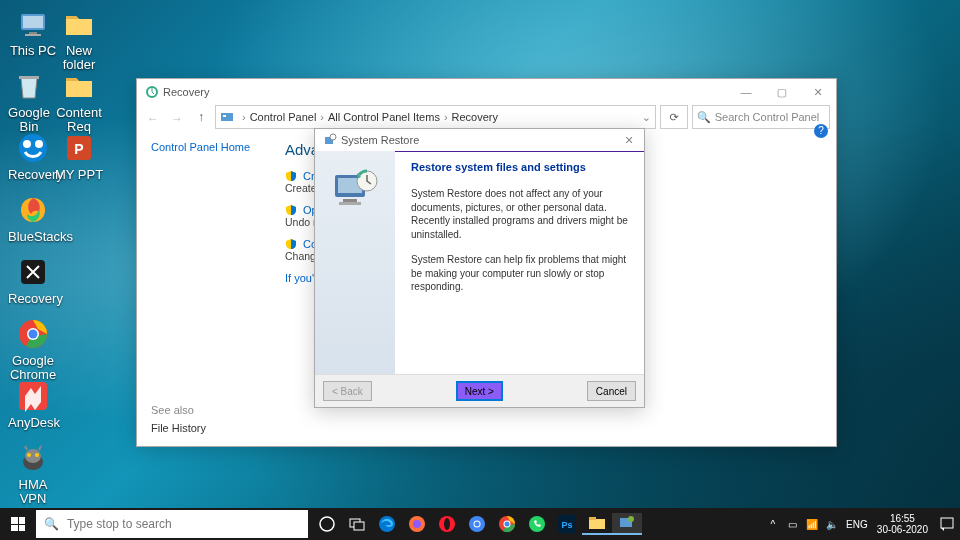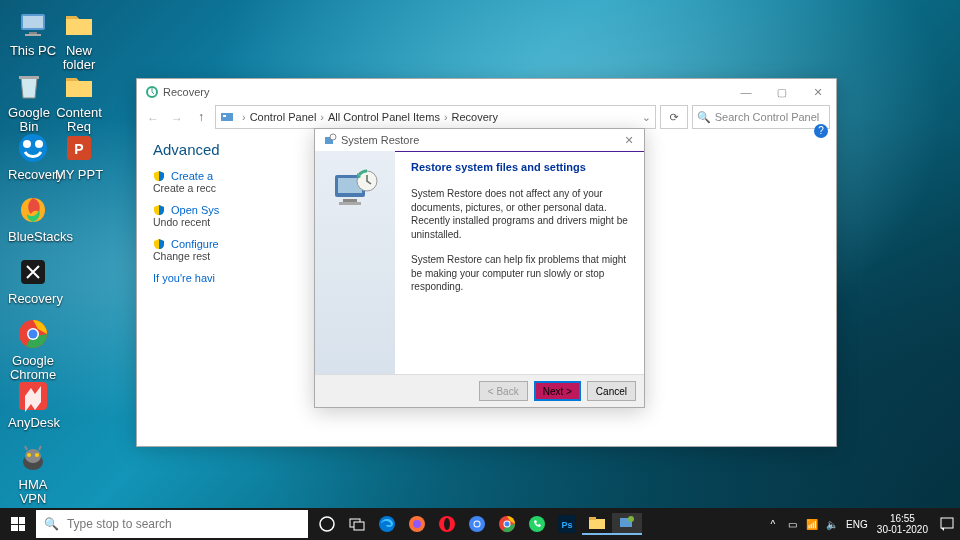--- a/index.html
+++ b/index.html
@@ -38,23 +38,23 @@
 
 .dialog{left:314px;top:128px;width:329px;height:278px;z-index:10;}
 .dialog .titlebar{height:22px;border-bottom:1px solid #4c1d95;}
 .dialog .titlebar .ctrl{width:30px;}
 .dlg-body{position:absolute;left:0;right:0;top:22px;bottom:32px;display:flex;}
 .dlg-side{width:80px;background:linear-gradient(#e8eef4,#d8e2ec);display:flex;justify-content:center;padding-top:14px;}
 .restore-ico{width:56px;height:48px;}
 .dlg-content{flex:1;padding:10px 16px;font-size:10px;color:#333;}
 .dlg-content h3{font-size:11px;font-weight:600;margin:0 0 14px;color:#003399;}
 .dlg-content p{margin:0 0 12px;line-height:1.35;}
-.dlg-footer{position:absolute;left:0;right:0;bottom:0;height:32px;background:#f0f0f0;border-top:1px solid #ddd;display:flex;justify-content:flex-end;align-items:center;padding:0 8px;gap:6px;}
+.dlg-footer{position:absolute;left:0;right:0;bottom:0;height:32px;background:#f0f0f0;border-top:1px solid #ddd;display:flex;justify-content:space-between;align-items:center;padding:0 8px;gap:6px;}
 .dlg-footer button{height:20px;min-width:40px;font-size:10px;border:1px solid #adadad;background:#e1e1e1;padding:0 8px;cursor:pointer;}
-.dlg-footer button.primary{border:1px solid #0078d7;box-shadow:inset 0 0 0 1px #0078d7;background:#be185d;}
+.dlg-footer button.primary{border:1px solid #0078d7;box-shadow:inset 0 0 0 1px #0078d7;background:#8b5cf6;}
 .dlg-footer button:disabled{color:#999;cursor:default;}
 
 .taskbar{position:absolute;left:0;right:0;bottom:0;height:32px;background:#1a1a1a;display:flex;align-items:center;}
 .start-btn{width:36px;height:32px;display:flex;align-items:center;justify-content:center;cursor:pointer;}
 .win-logo{width:14px;height:14px;display:grid;grid-template-columns:1fr 1fr;grid-template-rows:1fr 1fr;gap:1px;}
 .win-logo span{background:#fff;}
 .tb-search{width:256px;height:28px;background:#fff;display:flex;align-items:center;padding:0 8px;color:#777;font-size:12px;margin-right:4px;}
 .tb-icon{width:30px;height:20px;display:flex;align-items:center;justify-content:center;cursor:pointer;}
 .tb-icon svg,.tb-icon .glyph{width:18px;height:18px;}
 .tb-tray{margin-left:auto;display:flex;align-items:center;color:#fff;font-size:10px;}
@@ -153,20 +153,27 @@
       <span style="color:#888">⌄</span>
     </div>
     <div class="refresh">⟳</div>
     <div class="search-box">
       <span style="margin-right:4px">🔍</span>
       <span>Search Control Panel</span>
     </div>
   </div>
   <div class="help-dot">?</div>
   <div class="cp-body">
+    <div class="cp-side">
+      <a>Control Panel Home</a>
+      <div class="see-also">
+        <div>See also</div>
+        <div class="fh">File History</div>
+      </div>
+    </div>
     <div class="cp-main">
       <h2>Advanced</h2>
       <div id="cp-items">
           <div>
             <div class="cp-item">
               <svg class="shield" viewBox="0 0 12 12">
                 <path d="M6 1l5 2v3c0 3-2 5-5 5S1 9 1 6V3z" fill="#ffcc00"></path>
                 <path d="M6 1l5 2v3c0 3-2 5-5 5z" fill="#0078d4"></path>
               </svg>
               <span class="cp-link">Create a </span>
@@ -317,21 +324,21 @@
       </svg>
     </div>
   <div class="tb-tray">
     <span class="tray-ico">^</span>
     <span class="tray-ico">▭</span>
     <span class="tray-ico">📶</span>
     <span class="tray-ico">🔈</span>
     <span class="tray-ico" style="width:28px">ENG</span>
     <div class="tb-time">
       <div>16:55</div>
-      <div>30-01-2020</div>
+      <div>30-06-2020</div>
     </div>
     <div class="tb-notif">
         <svg width="16" height="16" viewBox="0 0 16 16">
           <rect x="2" y="2" width="12" height="10" fill="none" stroke="#fff"></rect>
           <path d="M2 12l3 3v-3" fill="#fff"></path>
         </svg>
       </div>
   </div>
 </div>
 

